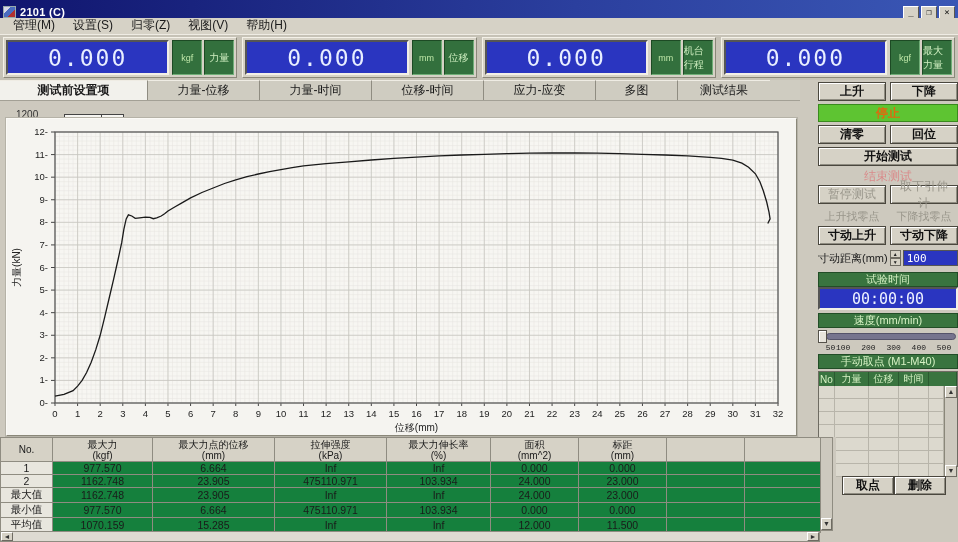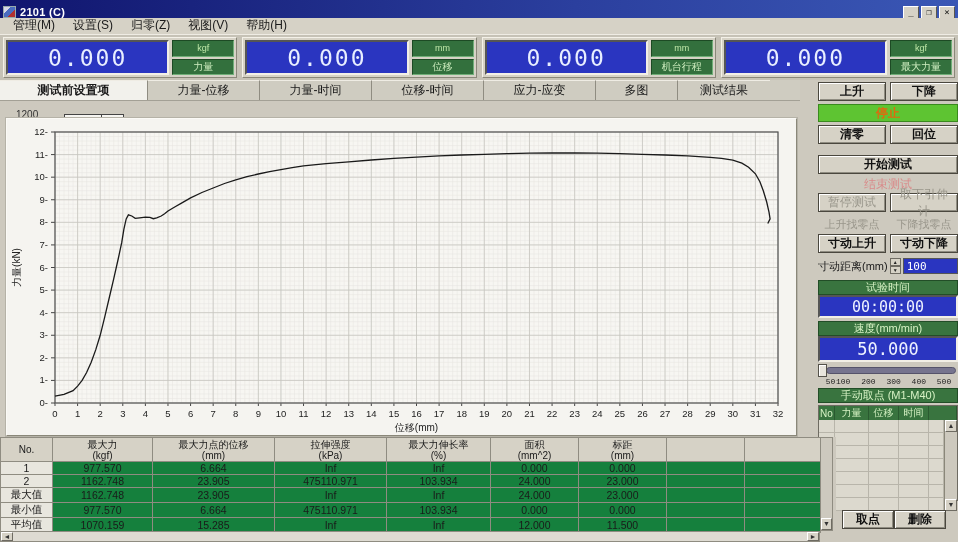--- a/index.html
+++ b/index.html
@@ -11,21 +11,21 @@
   .title-icon{width:13px;height:12px;background:linear-gradient(135deg,#d8d8e8 30%,#4a6cc0 30%,#4a6cc0 65%,#b03030 65%);border:1px solid #9aa;margin-right:4px;}
   .title-text{font-size:11px;font-weight:bold;letter-spacing:.3px;flex:1;}
   .winbtn{width:16px;height:13px;margin-left:2px;background:#d6d2c6;border:1px solid;border-color:#fff #5a574e #5a574e #fff;font-size:9px;line-height:10px;text-align:center;color:#111;font-family:"DejaVu Sans Mono",monospace;}
   .menubar{position:absolute;left:0;top:18px;width:958px;height:17px;background:#d6d2c6;border-bottom:1px solid #efece4;display:flex;align-items:center;padding-left:4px;}
   .menu-item{padding:1px 9px 2px 9px;font-size:12px;}
 
   
   .displays{position:absolute;left:0;top:35px;width:958px;height:45px;background:#c6c2b6;display:flex;padding:2px 3px;gap:5px;}
   .dgroup{flex:1;display:flex;gap:3px;padding:2px;background:#d6d2c6;border:1px solid;border-color:#f4f1e8 #8a8779 #8a8779 #f4f1e8;}
   .lcd-main{flex:1;background:#2a35c0;color:#e8eeff;display:flex;align-items:center;justify-content:center;font-family:"DejaVu Sans Mono",monospace;font-size:23px;letter-spacing:2px;border:2px solid;border-color:#555 #f2efe6 #f2efe6 #555;}
-  .dlabels{width:62px;display:flex;flex-direction:column;gap:2px;}
+  .dlabels{width:62px;display:flex;flex-direction:row;gap:2px;}
   .glabel{flex:1;background:#33703d;color:#cfeec0;display:flex;align-items:center;justify-content:center;font-size:10px;border:1px solid;border-color:#1d4a24 #6fae77 #6fae77 #1d4a24;}
   .glabel.unit{color:#bfe7a8;font-size:9px;}
 
   
   .tabbar{position:absolute;left:0;top:80px;width:800px;height:21px;background:#cfccc1;display:flex;border-bottom:1px solid #a3a095;}
   .tab{display:flex;align-items:center;justify-content:center;border-right:1px solid #8f8c81;border-top:1px solid #efece4;font-size:12px;}
   .tab.active{background:#f2f1ec;font-weight:bold;}
 
   
   .chart-region{position:absolute;left:0;top:101px;width:800px;height:336px;background:#cdc9be;}
@@ -517,21 +517,21 @@
   <div class="side">
     <div class="row2">
       <button class="btn bold">上升</button>
       <button class="btn bold">下降</button>
     </div>
     <div class="status-bar" style="margin-top:3px">停止</div>
     <div class="row2" style="margin-top:3px">
       <button class="btn bold">清零</button>
       <button class="btn bold">回位</button>
     </div>
-    <div class="row2" style="margin-top:11px">
+    <div class="row2" style="margin-top:3px">
       <button class="btn bold">开始测试</button>
     </div>
     <div class="flatlabel" style="margin-top:2px;color:#d98a8a">结束测试</div>
     <div class="row2" style="margin-top:1px">
       <button class="btn disabled">暂停测试</button>
       <button class="btn disabled">取下引伸计</button>
     </div>
     <div class="row2" style="margin-top:4px">
       <div class="flatlabel" style="flex:1;color:#99968b;font-size:11px">上升找零点</div>
       <div class="flatlabel" style="flex:1;color:#99968b;font-size:11px">下降找零点</div>
@@ -544,21 +544,20 @@
       <span>寸动距离(mm)</span>
       <span class="spin">
           <span>▲</span>
           <span>▼</span>
         </span>
       <span class="jogval">100</span>
     </div>
     <div class="ghead" style="margin-top:5px">试验时间</div>
     <div class="lcd2" style="height:23px;font-size:15px">00:00:00</div>
     <div class="ghead" style="margin-top:3px">速度(mm/min)</div>
-    <div class="lcd2" style="height:26px;font-size:17px">50.000</div>
     <div class="slider">
       <div class="channel"></div>
       <div class="thumb"></div>
     </div>
     <div class="scale" id="slider-scale">
         <span style="left: 12.6px; transform: translateX(-50%);">50</span>
         <span style="left: 25.2px; transform: translateX(-50%);">100</span>
         <span style="left: 50.4px; transform: translateX(-50%);">200</span>
         <span style="left: 75.6px; transform: translateX(-50%);">300</span>
         <span style="left: 100.8px; transform: translateX(-50%);">400</span>

